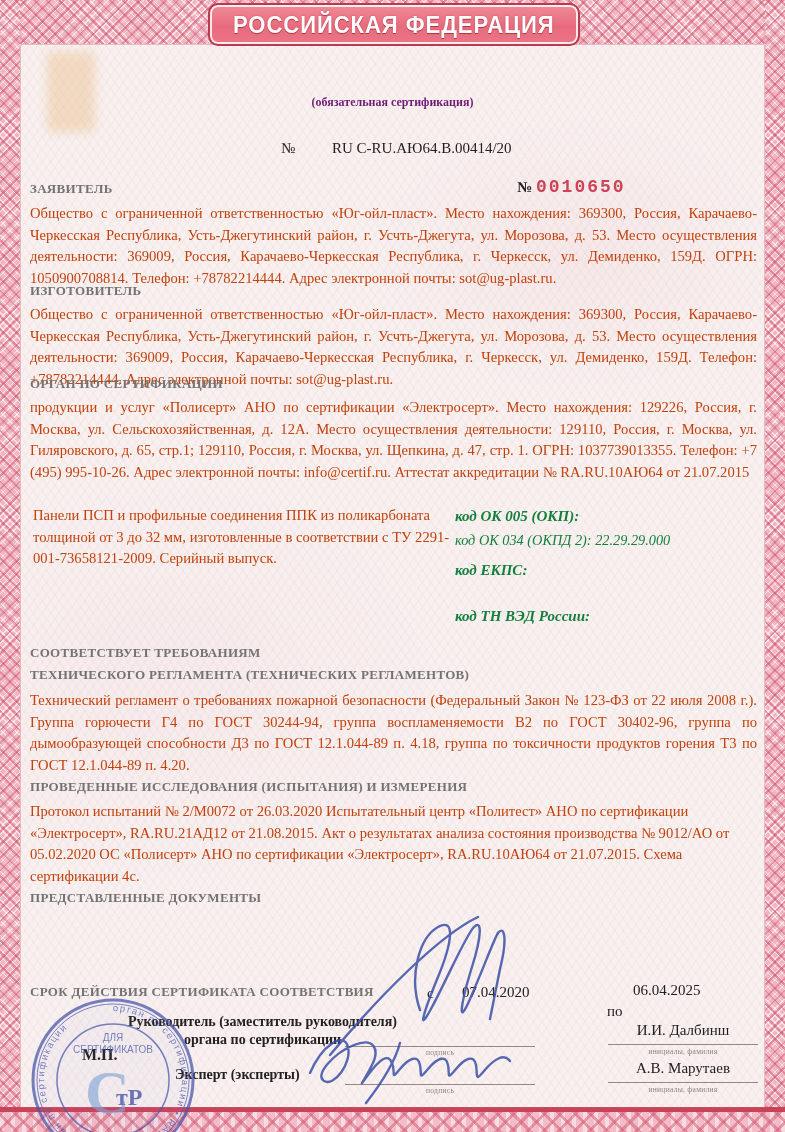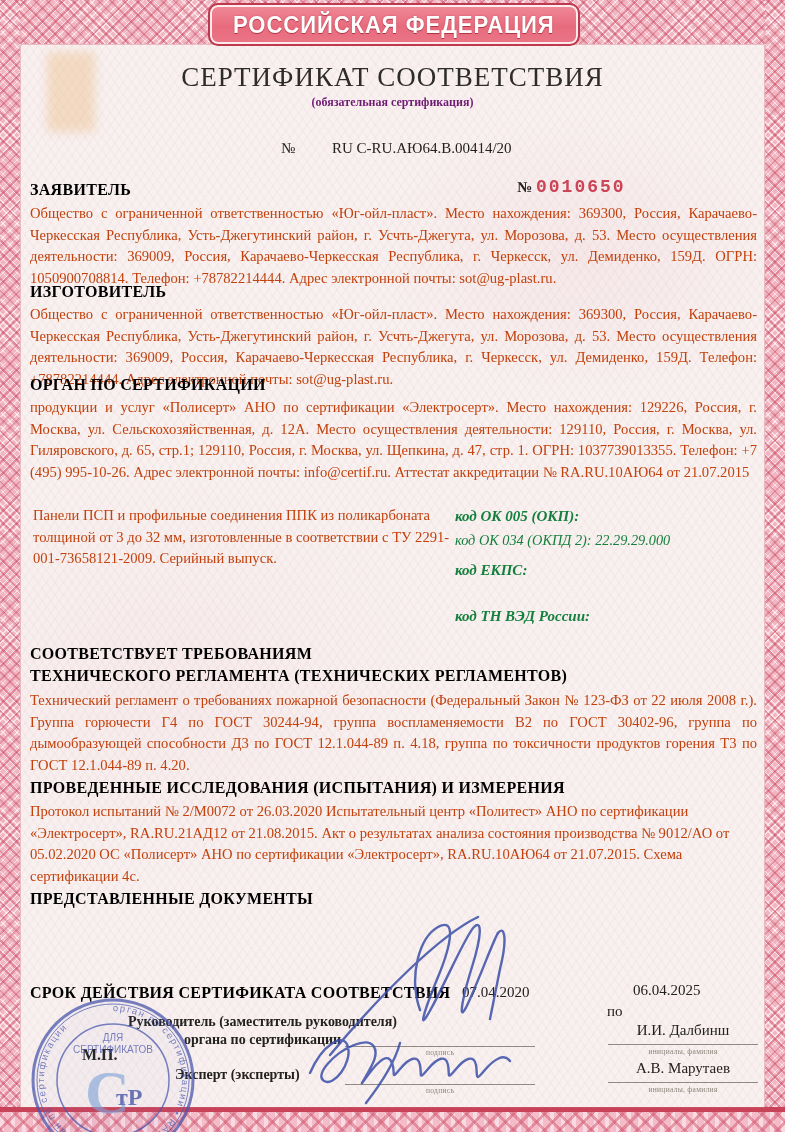--- a/index.html
+++ b/index.html
@@ -39,21 +39,21 @@
       border:2px solid #bd3a4e;border-radius:10px;
       box-shadow:inset 0 0 0 2px rgba(255,255,255,.85);
       display:flex;align-items:center;justify-content:center;}
   .banner span{font-family:"Liberation Sans",sans-serif;font-weight:bold;font-size:24px;
       color:#fff;letter-spacing:1px;transform:scaleX(.92);white-space:nowrap;
       text-shadow:0 1px 0 rgba(150,30,45,.65),0 0 2px rgba(150,30,45,.4);}
   
   .abs{position:absolute;}
   .doc-title{font-size:27px;letter-spacing:1px;color:#2e2c2b;white-space:nowrap;}
   .doc-sub{font-size:12px;font-weight:bold;color:#701a75;white-space:nowrap;}
-  .h{font-weight:bold;font-size:16px;color:#000000;letter-spacing:.3px;white-space:nowrap;}
+  .h{font-weight:bold;font-size:13px;color:#737373;letter-spacing:.3px;white-space:nowrap;}
   .body-text{font-size:14.6px;line-height:21.5px;color:#c2410c;text-align:justify;}
   .nowrap{white-space:nowrap;}
   .serif15{font-size:15px;color:#232120;}
   .code-label{font-weight:bold;font-size:15px;color:#15803d;white-space:nowrap;font-style:italic;}
   .code-plain{font-weight:normal;font-size:14.3px;}
   .red-num{font-family:"Liberation Mono",monospace;font-weight:bold;font-size:18px;
       color:#cc4455;letter-spacing:2px;}
   .sig-line{border-bottom:1px solid #8f8a86;height:0;}
   .tiny-caption{font-size:7.5px;color:#8b8379;letter-spacing:.3px;text-align:center;}
   .role{font-weight:bold;font-size:14px;text-align:center;line-height:18px;white-space:nowrap;}
@@ -71,21 +71,20 @@
   <div class="lattice b-right"></div>
   <div class="b-sep"></div>
   <div class="lattice b-bottom"></div>
   <div class="inner-frame"></div>
   <div class="watermark-orange"></div>
 
   <div class="banner">
     <span>РОССИЙСКАЯ ФЕДЕРАЦИЯ</span>
   </div>
 
-  <div class="abs doc-title" style="left:0;top:62px;width:785px;text-align:center;">СЕРТИФИКАТ СООТВЕТСТВИЯ</div>
   <div class="abs doc-sub" style="left:0;top:95px;width:785px;text-align:center;">(обязательная сертификация)</div>
   <div class="abs serif15" style="left:281px;top:140px;">№</div>
   <div class="abs serif15 nowrap" style="left:332px;top:140px;">RU C-RU.АЮ64.В.00414/20</div>
 
   <div class="abs serif15" style="left:517px;top:179px;font-weight:bold;">№</div>
   <div class="abs red-num" style="left:536px;top:177px;">0010650</div>
 
   <div class="abs h" style="left:30px;top:181px;">ЗАЯВИТЕЛЬ</div>
   <div class="abs body-text" style="left:30px;top:203px;width:727px;">Общество с ограниченной ответственностью «Юг-ойл-пласт». Место нахождения: 369300, Россия, Карачаево-Черкесская Республика, Усть-Джегутинский район, г. Усчть-Джегута, ул. Морозова, д. 53. Место осуществления деятельности: 369009, Россия, Карачаево-Черкесская Республика, г. Черкесск, ул. Демиденко, 159Д. ОГРН: 1050900708814. Телефон: +78782214444. Адрес электронной почты: sot@ug-plast.ru.</div>
 

